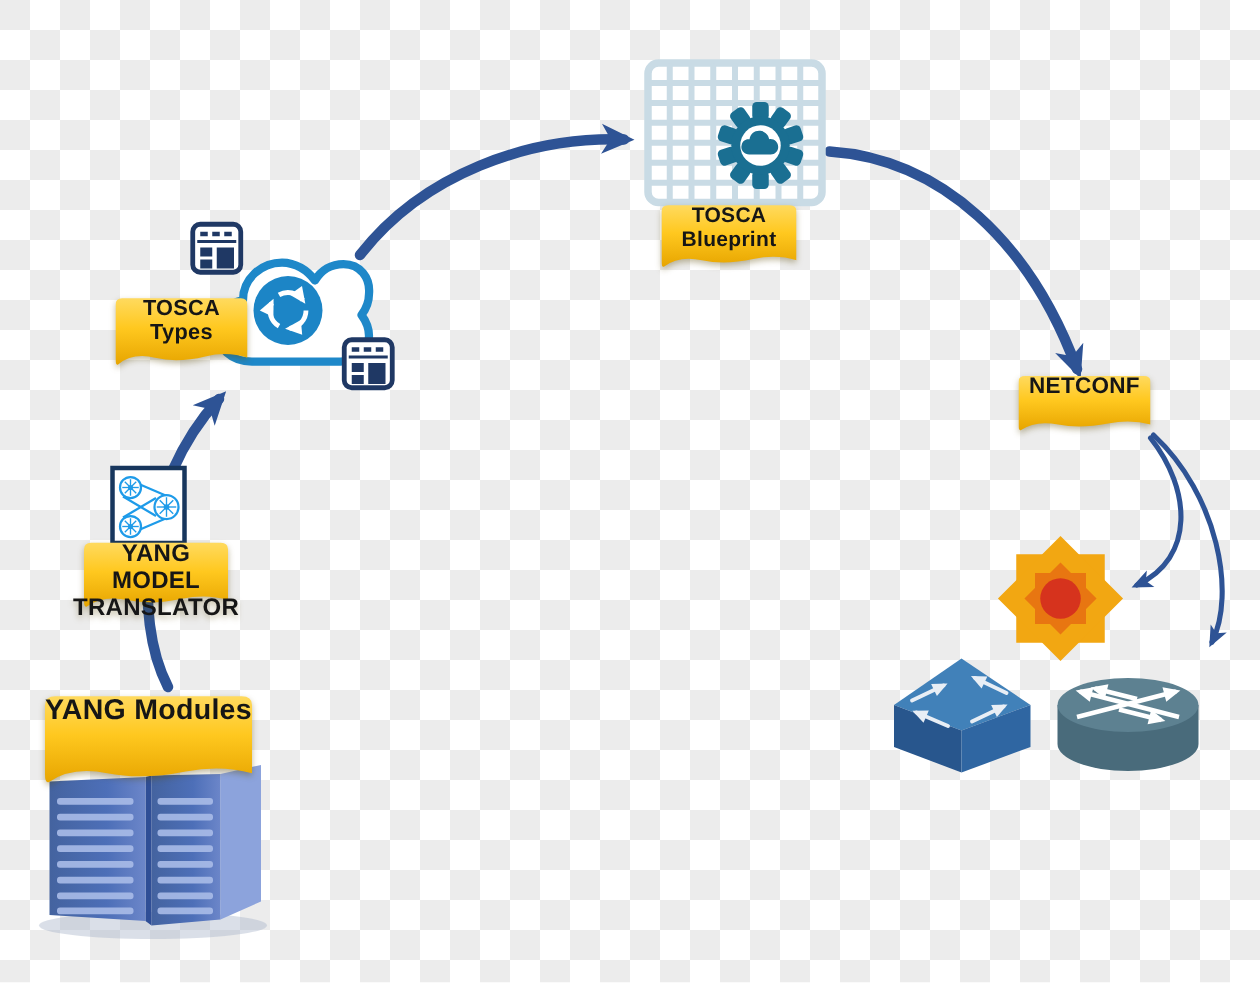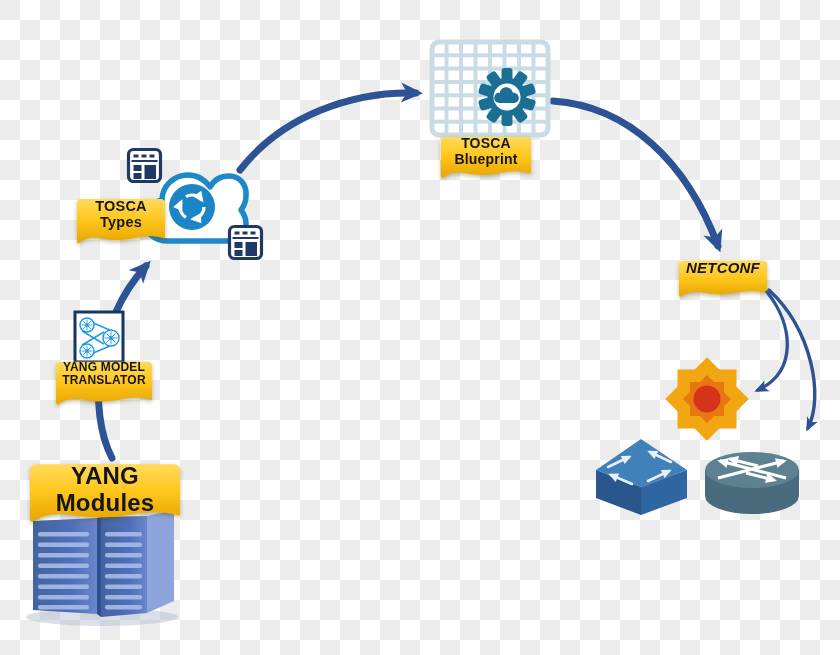--- a/index.html
+++ b/index.html
@@ -227,28 +227,28 @@
       <ellipse cx="752" cy="470" rx="47" ry="18" fill="#5D8191"></ellipse>
       <g fill="none" stroke="#FFFFFF" stroke-width="3">
         <line x1="718" y1="478" x2="784" y2="461" marker-end="url(#headWhiteSolid)"></line>
         <line x1="786" y1="478" x2="720" y2="461" marker-end="url(#headWhiteSolid)"></line>
         <line x1="730" y1="459" x2="758" y2="466" marker-start="url(#headWhiteSolid)"></line>
         <line x1="746" y1="473" x2="774" y2="480" marker-end="url(#headWhiteSolid)"></line>
       </g>
     </g>
   </svg>
 
-  <div class="ribbon" style="left:30px;top:463px;width:150px;height:70px;font-size:24px;">
+  <div class="ribbon" style="left:30px;top:463px;width:138px;height:70px;font-size:19px;">
     <svg class="rbg" viewBox="0 0 100 60" preserveAspectRatio="none">
       <path d="M5 1 L95 1 Q100 1 100 6 L100 45 Q85 40 68 44 Q47 49 30 45 Q13 41 2 50 Q0 51 0 46 L0 6 Q0 1 5 1 Z" fill="url(#ribbonGrad)"></path>
     </svg>
     <span class="rtext">YANG Modules</span>
   </div>
 
-  <div class="ribbon" style="left:56px;top:361px;width:96px;height:52px;font-size:12px;">
+  <div class="ribbon" style="left:56px;top:361px;width:96px;height:52px;font-size:16px;">
     <svg class="rbg" viewBox="0 0 100 60" preserveAspectRatio="none">
       <path d="M5 1 L95 1 Q100 1 100 6 L100 45 Q85 40 68 44 Q47 49 30 45 Q13 41 2 50 Q0 51 0 46 L0 6 Q0 1 5 1 Z" fill="url(#ribbonGrad)"></path>
     </svg>
     <span class="rtext" style="padding-bottom:0">YANG MODEL</span>
     <span class="rtext">TRANSLATOR</span>
   </div>
 
   <div class="ribbon" style="left:77px;top:198px;width:88px;height:54px;font-size:14.5px;">
     <svg class="rbg" viewBox="0 0 100 60" preserveAspectRatio="none">
       <path d="M5 1 L95 1 Q100 1 100 6 L100 45 Q85 40 68 44 Q47 49 30 45 Q13 41 2 50 Q0 51 0 46 L0 6 Q0 1 5 1 Z" fill="url(#ribbonGrad)"></path>
@@ -258,21 +258,21 @@
   </div>
 
   <div class="ribbon" style="left:441px;top:136px;width:90px;height:50px;font-size:14px;">
     <svg class="rbg" viewBox="0 0 100 60" preserveAspectRatio="none">
       <path d="M5 1 L95 1 Q100 1 100 6 L100 45 Q85 40 68 44 Q47 49 30 45 Q13 41 2 50 Q0 51 0 46 L0 6 Q0 1 5 1 Z" fill="url(#ribbonGrad)"></path>
     </svg>
     <span class="rtext" style="padding-bottom:0">TOSCA</span>
     <span class="rtext">Blueprint</span>
   </div>
 
-  <div class="ribbon" style="left:679px;top:260px;width:88px;height:44px;font-size:15px;font-style:italic;">
+  <div class="ribbon" style="left:679px;top:250px;width:88px;height:44px;font-size:15px;">
     <svg class="rbg" viewBox="0 0 100 60" preserveAspectRatio="none">
       <path d="M5 1 L95 1 Q100 1 100 6 L100 45 Q85 40 68 44 Q47 49 30 45 Q13 41 2 50 Q0 51 0 46 L0 6 Q0 1 5 1 Z" fill="url(#ribbonGrad)"></path>
     </svg>
     <span class="rtext">NETCONF</span>
   </div>
 
   <svg id="arrows-top" class="layer" viewBox="0 0 840 655" aria-hidden="true">
     <path class="thinline" d="M 767 292 C 794 326 797 372 758 390" marker-end="url(#headThin)"></path>
     <path class="thinline" d="M 769 290 C 812 330 824 396 808 428" marker-end="url(#headThin)"></path>
   </svg>

